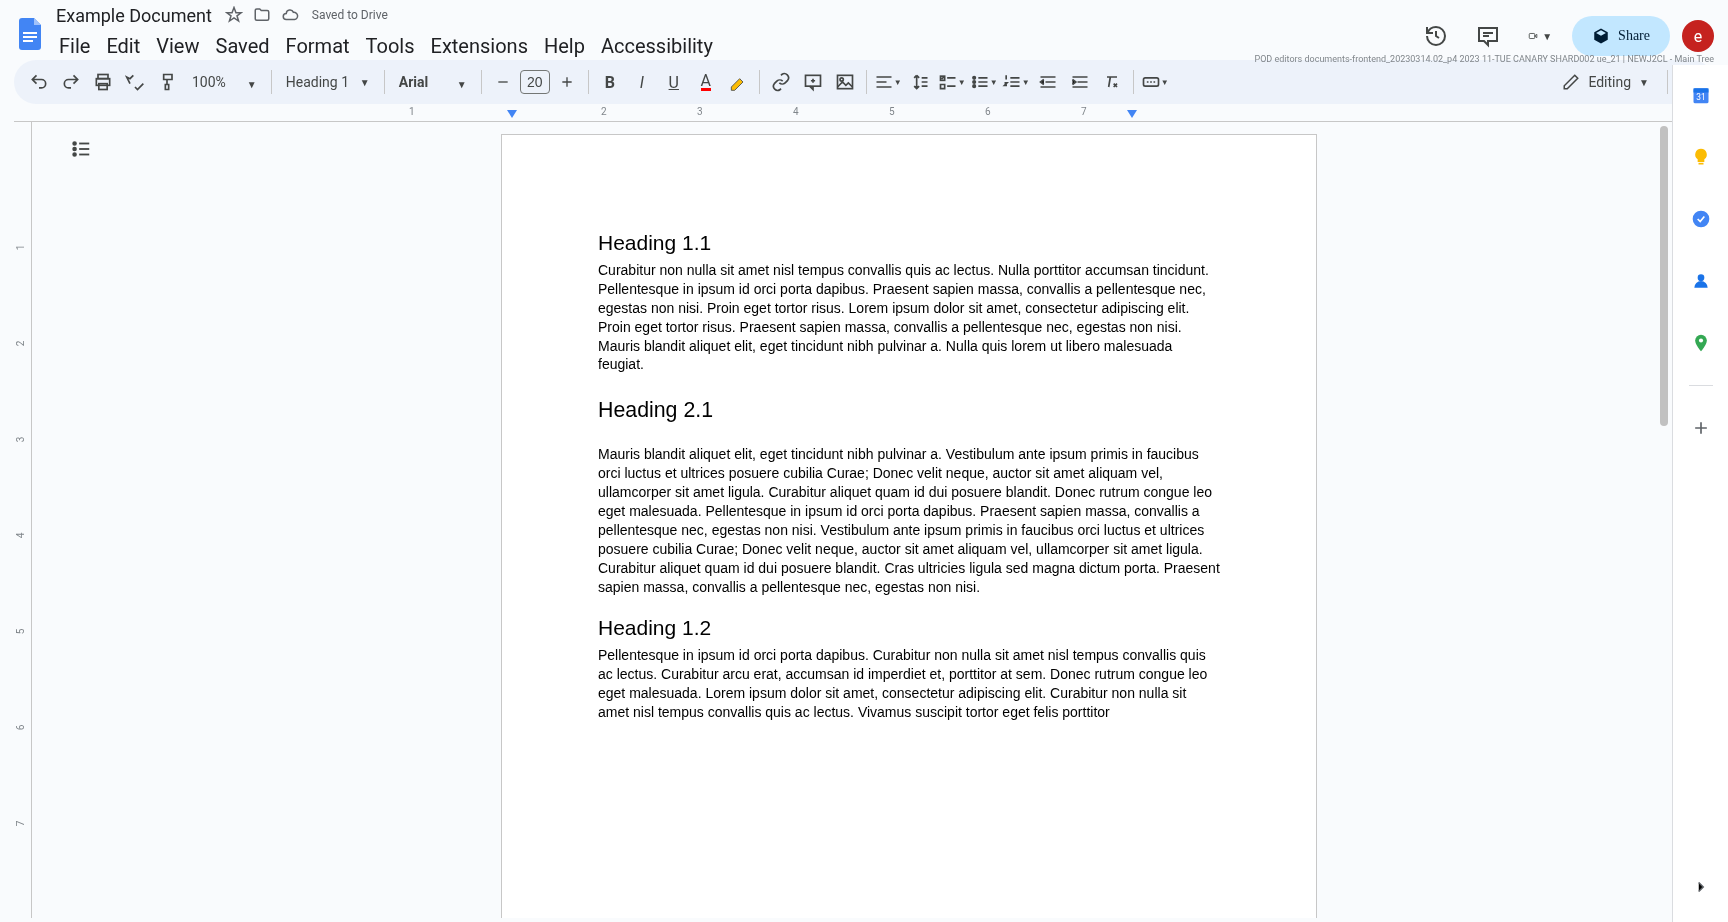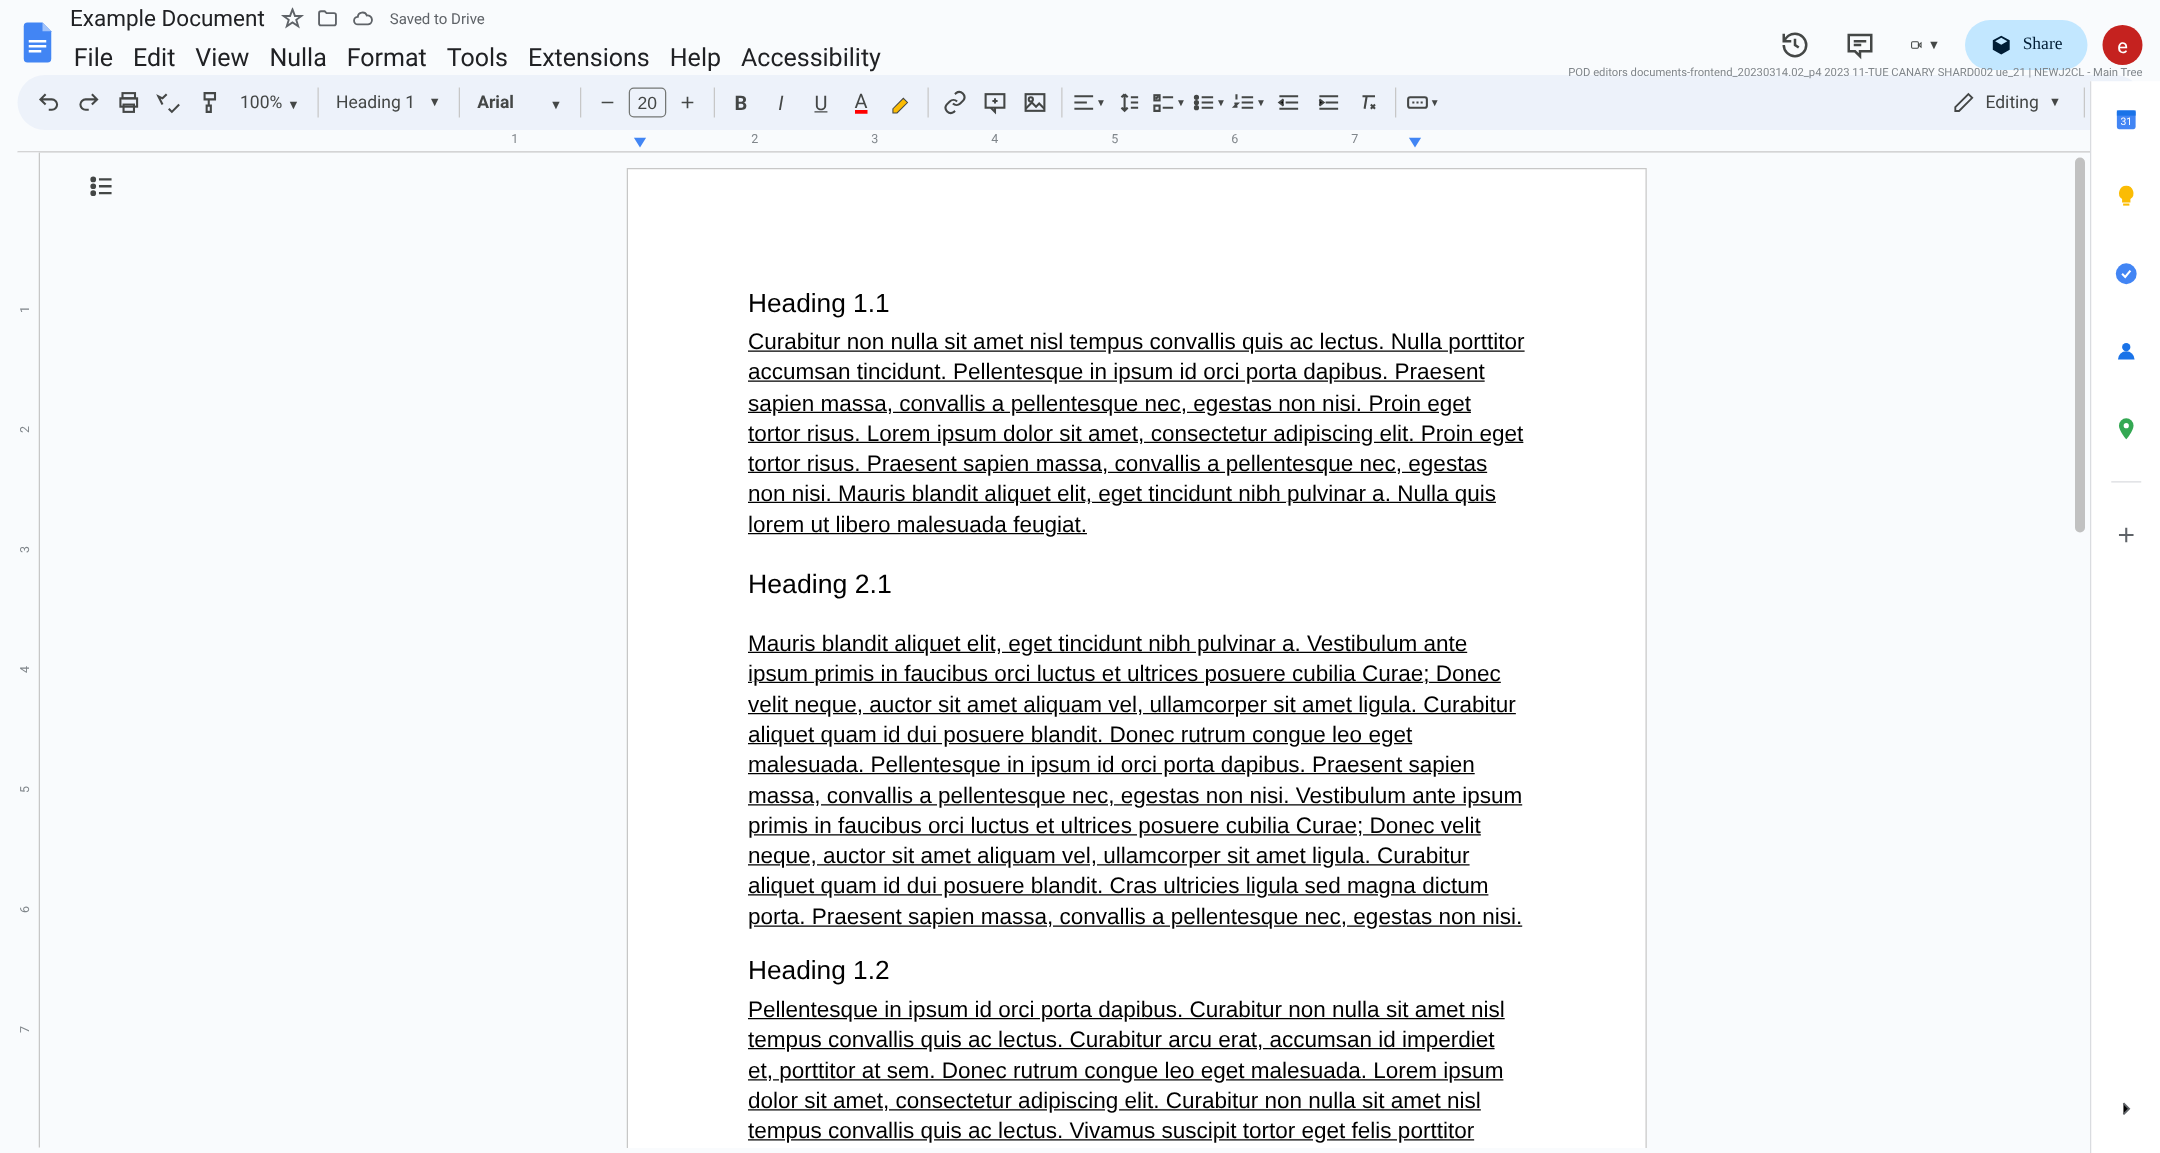--- a/index.html
+++ b/index.html
@@ -22,21 +22,21 @@
 .meet-btn { display: flex; align-items: center; gap: 4px; padding: 0 8px; }
 .share-btn { background: #c2e7ff; color: #001d35; display: flex; align-items: center; gap: 8px; padding: 0 20px; height: 40px; border-radius: 40px; font-size: 14px; font-weight: 500; border: none; cursor: pointer; font-family: Liberation Serif, serif; }
 .avatar { width: 32px; height: 32px; border-radius: 50%; background: #c5221f; color: #fff; display: flex; align-items: center; justify-content: center; font-size: 16px; cursor: pointer; }
 
 .debug-text { position: absolute; right: 14px; top: 54px; font-size: 9px; color: #80868b; }
 
 
 .toolbar { height: 44px; margin: 4px 14px 0 14px; background: #edf2fa; border-radius: 24px; display: flex; align-items: center; padding: 0 10px; gap: 2px; }
 .tb-btn { width: 30px; height: 30px; display: flex; align-items: center; justify-content: center; border-radius: 4px; color: #444746; cursor: pointer; }
 .tb-sep { width: 1px; height: 24px; background: #c7c7c7; margin: 0 4px; }
-.zoom-select { display: flex; align-items: flex-end; gap: 4px; padding: 4px 8px; font-size: 14px; color: #444746; cursor: pointer; border-radius: 4px; }
+.zoom-select { display: flex; align-items: flex-end; gap: 21px; padding: 4px 8px; font-size: 14px; color: #444746; cursor: pointer; border-radius: 4px; }
 .style-select { display: flex; align-items: center; gap: 4px; width: 100px; padding: 4px 8px; font-size: 14px; color: #444746; cursor: pointer; }
 .font-select { display: flex; align-items: flex-end; gap: 4px; width: 84px; padding: 4px 8px; font-size: 14px; color: #444746; cursor: pointer; font-weight: bold; }
 .font-size-input { width: 30px; height: 24px; border: 1px solid #747775; border-radius: 4px; text-align: center; font-size: 14px; background: transparent; color: #444746; }
 .editing-select { margin-left: auto; display: flex; align-items: center; gap: 8px; padding: 4px 12px; font-size: 14px; color: #444746; cursor: pointer; }
 .chev { font-size: 10px; color: #444746; }
 
 
 .ruler-container { height: 18px; margin: 0 14px; background: #f9fbfd; position: relative; border-bottom: 1px solid #c7c7c7; }
 .ruler { position: absolute; left: 397px; right: 0; top: 0; height: 18px; display: flex; }
 .ruler-tick-area { position: relative; width: 816px; height: 18px; }
@@ -46,21 +46,21 @@
 .doc-area { display: flex; height: calc(922px - 126px); }
 .left-gutter { width: 58px; padding-top: 12px; padding-left: 34px; }
 .outline-toggle { width: 30px; height: 30px; display: flex; align-items: center; justify-content: center; color: #444746; cursor: pointer; border-radius: 4px; }
 .vertical-ruler { width: 18px; background: #f9fbfd; border-right: 1px solid #c7c7c7; position: relative; }
 .vruler-num { position: absolute; font-size: 10px; color: #80868b; left: 4px; transform: rotate(-90deg); }
 .doc-scroll { flex: 1; overflow: auto; background: #f9fbfd; }
 .page { width: 816px; min-height: 1056px; background: #fff; margin: 12px auto 20px; border: 1px solid #c7c7c7; padding: 96px 96px; }
 .page h1 { font-family: Arial; font-size: 21px; font-weight: 400; color: #000; margin-bottom: 6px; margin-top: 20px; }
 .page h1:first-child { margin-top: 0; }
 .page h2 { font-family: Arial; font-size: 21.33px; font-weight: 400; color: #000; margin: 24px 0 22px 0; }
-.page p { font-family: Arial; font-size: 18px; color: #000; line-height: 1.35; text-decoration: underline; }
+.page p { font-family: Arial; font-size: 14px; color: #000; line-height: 1.35; }
 
 
 .side-panel { position: absolute; right: 0; top: 65px; width: 56px; height: calc(922px - 60px); background: #fff; border-left: 1px solid #dadce0; display: flex; flex-direction: column; align-items: center; padding-top: 10px; gap: 22px; }
 .side-icon { width: 40px; height: 40px; display: flex; align-items: center; justify-content: center; cursor: pointer; border-radius: 50%; }
 .side-sep { width: 24px; height: 1px; background: #dadce0; }
 .side-expand { position: absolute; bottom: 20px; }
 
 .scroll-indicator { position: absolute; right: 60px; top: 126px; width: 8px; bottom: 0; }
 .scroll-thumb { position: absolute; right: 0; top: 0; width: 8px; height: 300px; background: #c1c1c1; border-radius: 4px; }
 
@@ -96,21 +96,21 @@
           <svg width="18" height="18" viewBox="0 0 24 24" fill="none" stroke="currentColor" stroke-width="2">
             <path d="M18 18H7a4 4 0 010-8 5 5 0 019.6-1.5A4 4 0 0118 18z"></path>
           </svg>
         </span>
       <span class="saved-text">Saved to Drive</span>
     </div>
     <div class="menubar">
       <span class="menu-item">File</span>
       <span class="menu-item">Edit</span>
       <span class="menu-item">View</span>
-      <span class="menu-item">Nulla</span>
+      <span class="menu-item">Saved</span>
       <span class="menu-item">Format</span>
       <span class="menu-item">Tools</span>
       <span class="menu-item">Extensions</span>
       <span class="menu-item">Help</span>
       <span class="menu-item">Accessibility</span>
     </div>
   </div>
   <div class="header-right">
     <div class="hdr-icon">
         <svg width="24" height="24" viewBox="0 0 24 24" fill="none" stroke="currentColor" stroke-width="2">

